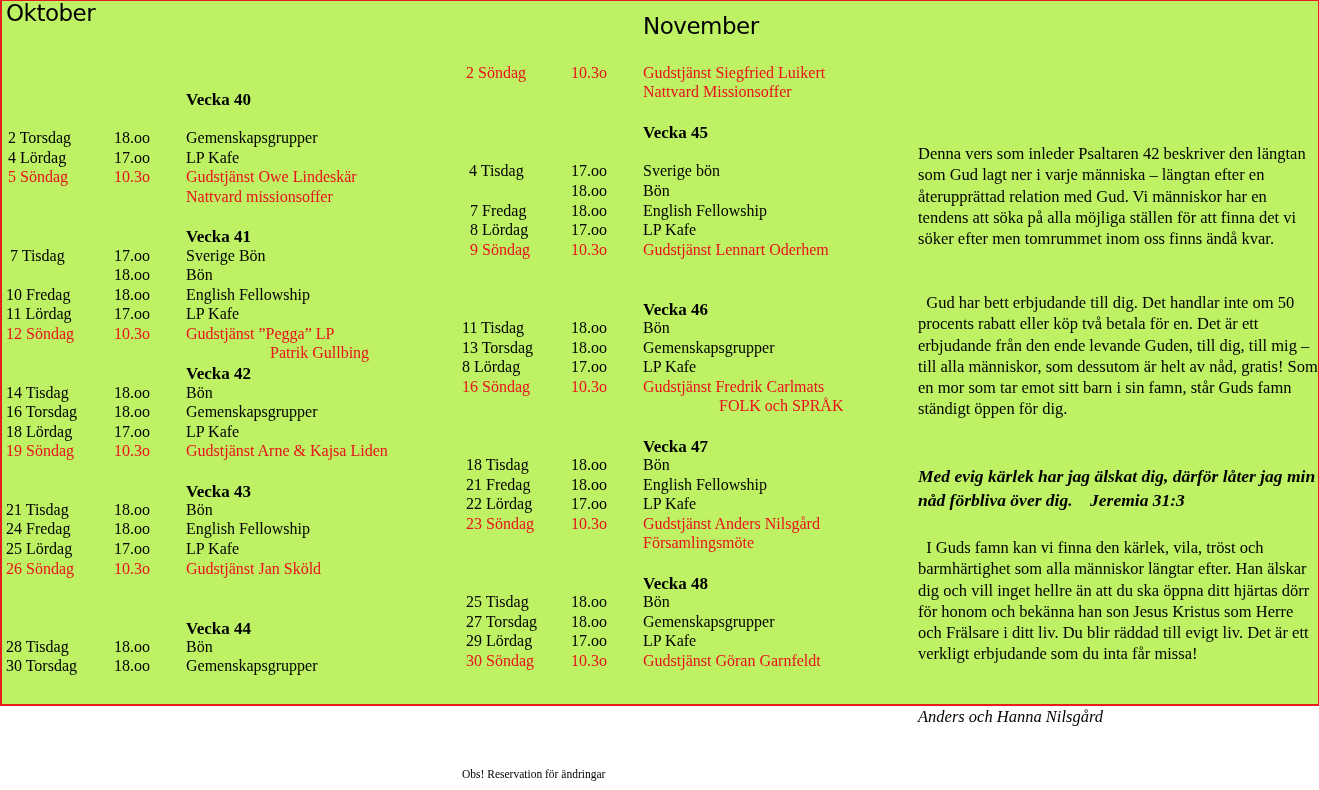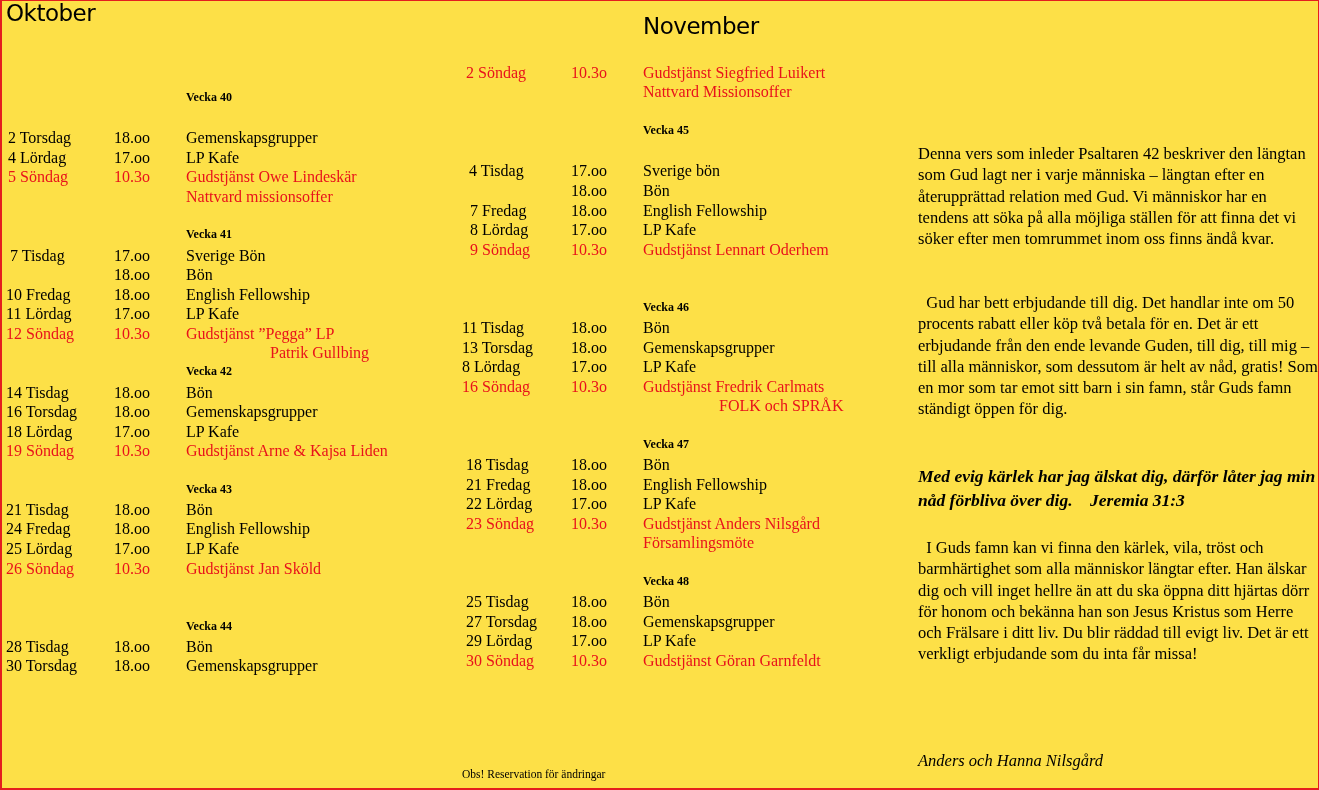--- a/index.html
+++ b/index.html
@@ -1,28 +1,28 @@
 <!DOCTYPE html>
 <html><head>
   <meta charset="utf-8">
   <style>
     html, body { margin: 0; padding: 0; background: #ffffff; }
     body { width: 1319px; height: 790px; position: relative; overflow: hidden; }
     .page {
-      position: absolute; left: 0; top: 0; width: 1319px; height: 790px;
+      position: absolute; left: 0; top: 0; width: 1319px; height: 706px;
       box-sizing: border-box; border: 2px solid #e41e1e; border-top-width: 1px; border-right-width: 1px;
-      background: #fde047;
+      background: #bef264;
     }
     .month {
       position: absolute; font-family: "DejaVu Sans", "Liberation Sans", sans-serif;
       font-size: 23px; color: #000; letter-spacing: -0.5px;
     }
     .wk {
       position: absolute; font-family: "Liberation Serif", serif; font-weight: bold;
-      font-size: 12px; color: #000;
+      font-size: 17px; color: #000;
     }
     .row { position: absolute; font-family: "Liberation Serif", serif; font-size: 16px; color: #000; white-space: nowrap; height: 20px; }
     .row.red { color: #e8121b; }
     .row .d { position: absolute; left: 0; top: 0; }
     .row .t { position: absolute; top: 0; }
     .row .e { position: absolute; top: 0; }
     .cont { position: absolute; font-family: "Liberation Serif", serif; font-size: 16px; color: #e8121b; white-space: nowrap; }
     .footer-red { position: absolute; left: 460px; top: 751px; font-family: "Liberation Serif", serif; font-weight: bold; font-size: 13px; color: #e8121b; }
     .footer-note { position: absolute; left: 460px; top: 767px; font-family: "Liberation Serif", serif; font-size: 11.5px; color: #000; }
     .right { position: absolute; left: 916px; width: 400px; font-family: "Liberation Serif", serif; color: #000; }
@@ -242,15 +242,15 @@
       <span class="t" style="left:105px">10.3o</span>
       <span class="e" style="left:177px">Gudstjänst Göran Garnfeldt</span>
     </div>
 
   <div class="footer-note">Obs! Reservation för ändringar</div>
 
   <div class="right para" style="top:142px;">Denna vers som inleder Psaltaren 42 beskriver den längtan som Gud lagt ner i varje människa – längtan efter en återupprättad relation med Gud. Vi människor har en tendens att söka på alla möjliga ställen för att finna det vi söker efter men tomrummet inom oss finns ändå kvar.</div>
   <div class="right para" style="top:291px; white-space: pre-wrap;">  Gud har bett erbjudande till dig. Det handlar inte om 50 procents rabatt eller köp två betala för en. Det är ett erbjudande från den ende levande Guden, till dig, till mig – till alla människor, som dessutom är helt av nåd, gratis! Som en mor som tar emot sitt barn i sin famn, står Guds famn ständigt öppen för dig.</div>
   <div class="right verse" style="top:464px;"><span>Med evig kärlek har jag älskat dig, därför låter jag min nåd förbliva över dig.</span>&nbsp;&nbsp;&nbsp;&nbsp;<span>Jeremia 31:3</span></div>
   <div class="right para" style="top:536px; white-space: pre-wrap;">  I Guds famn kan vi finna den kärlek, vila, tröst och barmhärtighet som alla människor längtar efter. Han älskar dig och vill inget hellre än att du ska öppna ditt hjärtas dörr för honom och bekänna han son Jesus Kristus som Herre och Frälsare i ditt liv. Du blir räddad till evigt liv. Det är ett verkligt erbjudande som du inta får missa!</div>
-  <div class="right sig" style="top:706px;margin-top:44px;">Anders och Hanna Nilsgård</div>
+  <div class="right sig" style="top:706px;">Anders och Hanna Nilsgård</div>
 
 </div>
 
 </body></html>

